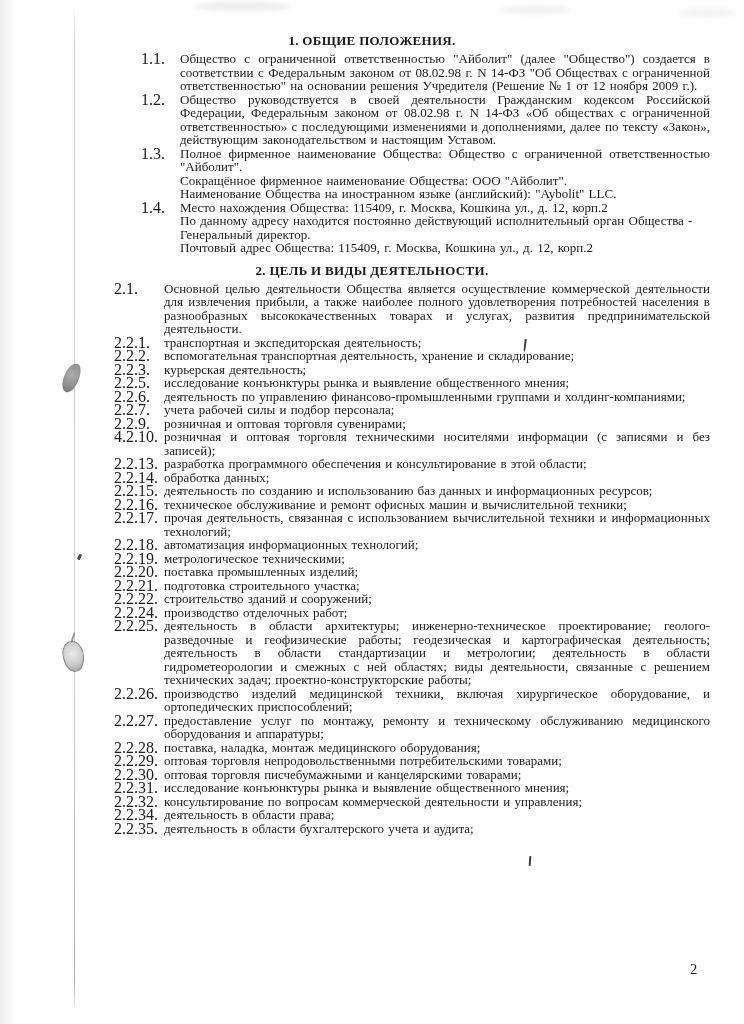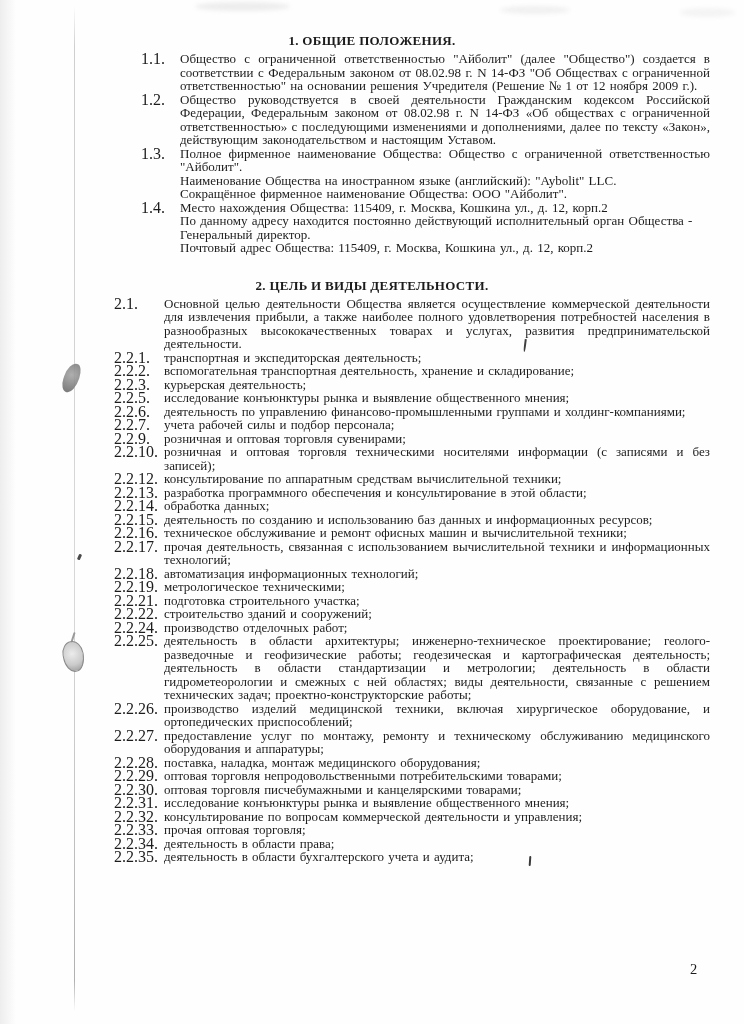--- a/index.html
+++ b/index.html
@@ -56,21 +56,21 @@
   .smudge.s1 { left:195px; top:2px;  width:95px; height:9px; }
   .smudge.s2 { left:500px; top:6px;  width:70px; height:8px; opacity:.8; }
   .smudge.s3 { left:680px; top:8px;  width:55px; height:9px; opacity:.6; }
 
   
   #doc-body { position:absolute; top:33px; left:0; width:744px; z-index:3; }
   .sec-heading {
     font-weight:bold; font-size:13px; line-height:15px; letter-spacing:.3px;
     text-align:center; margin:0 34px 4px 34px;
   }
-  .sec-heading.not-first { margin-top:23px; }
+  .sec-heading.not-first { margin-top:8px; }
   .item { display:flex; margin-right:34px; }
   .item.s0 { margin-left:141px; }
   .item.s0 .num { flex:0 0 39px; }
   .item.s1 { margin-left:114px; }
   .item.s1 .num { flex:0 0 50px; }
   .num { font-size:16px; line-height:13.5px; }
   .itembody { flex:1; min-width:0; }
   .par {
     margin:0; font-size:13px; line-height:13.5px;
     text-align:justify; word-spacing:1px;
@@ -110,22 +110,22 @@
       <div class="item s0">
         <span class="num">1.2.</span>
         <div class="itembody">
           <p class="par">Общество руководствуется в своей деятельности Гражданским кодексом Российской Федерации, Федеральным законом от 08.02.98 г. N 14-ФЗ «Об обществах с ограниченной ответственностью» с последующими изменениями и дополнениями, далее по тексту «Закон», действующим законодательством и настоящим Уставом.</p>
         </div>
       </div>
       <div class="item s0">
         <span class="num">1.3.</span>
         <div class="itembody">
           <p class="par">Полное фирменное наименование Общества: Общество с ограниченной ответственностью "Айболит".</p>
+          <p class="par">Сокращённое фирменное наименование Общества: ООО "Айболит".</p>
           <p class="par">Наименование Общества на иностранном языке (английский): "Aybolit" LLC.</p>
-          <p class="par">Сокращённое фирменное наименование Общества: ООО "Айболит".</p>
         </div>
       </div>
       <div class="item s0 align-left">
         <span class="num">1.4.</span>
         <div class="itembody">
           <p class="par">Место нахождения Общества: 115409, г. Москва, Кошкина ул., д. 12, корп.2</p>
           <p class="par">По данному адресу находится постоянно действующий исполнительный орган Общества - Генеральный директор.</p>
           <p class="par">Почтовый адрес Общества: 115409, г. Москва, Кошкина ул., д. 12, корп.2</p>
         </div>
       </div>
@@ -172,32 +172,26 @@
           <p class="par">учета рабочей силы и подбор персонала;</p>
         </div>
       </div>
       <div class="item s1">
         <span class="num">2.2.9.</span>
         <div class="itembody">
           <p class="par">розничная и оптовая торговля сувенирами;</p>
         </div>
       </div>
       <div class="item s1">
-        <span class="num">2.2.10.</span>
+        <span class="num">4.2.10.</span>
         <div class="itembody">
           <p class="par">розничная и оптовая торговля техническими носителями информации (с записями и без записей);</p>
         </div>
       </div>
       <div class="item s1">
-        <span class="num">2.2.12.</span>
-        <div class="itembody">
-          <p class="par">консультирование по аппаратным средствам вычислительной техники;</p>
-        </div>
-      </div>
-      <div class="item s1">
         <span class="num">2.2.13.</span>
         <div class="itembody">
           <p class="par">разработка программного обеспечения и консультирование в этой области;</p>
         </div>
       </div>
       <div class="item s1">
         <span class="num">2.2.14.</span>
         <div class="itembody">
           <p class="par">обработка данных;</p>
         </div>
@@ -226,20 +220,26 @@
           <p class="par">автоматизация информационных технологий;</p>
         </div>
       </div>
       <div class="item s1">
         <span class="num">2.2.19.</span>
         <div class="itembody">
           <p class="par">метрологическое техническими;</p>
         </div>
       </div>
       <div class="item s1">
+        <span class="num">2.2.20.</span>
+        <div class="itembody">
+          <p class="par">поставка промышленных изделий;</p>
+        </div>
+      </div>
+      <div class="item s1">
         <span class="num">2.2.21.</span>
         <div class="itembody">
           <p class="par">подготовка строительного участка;</p>
         </div>
       </div>
       <div class="item s1">
         <span class="num">2.2.22.</span>
         <div class="itembody">
           <p class="par">строительство зданий и сооружений;</p>
         </div>
@@ -289,26 +289,20 @@
       <div class="item s1">
         <span class="num">2.2.31.</span>
         <div class="itembody">
           <p class="par">исследование конъюнктуры рынка и выявление общественного мнения;</p>
         </div>
       </div>
       <div class="item s1">
         <span class="num">2.2.32.</span>
         <div class="itembody">
           <p class="par">консультирование по вопросам коммерческой деятельности и управления;</p>
-        </div>
-      </div>
-      <div class="item s1">
-        <span class="num">2.2.33.</span>
-        <div class="itembody">
-          <p class="par">прочая оптовая торговля;</p>
         </div>
       </div>
       <div class="item s1">
         <span class="num">2.2.34.</span>
         <div class="itembody">
           <p class="par">деятельность в области права;</p>
         </div>
       </div>
       <div class="item s1">
         <span class="num">2.2.35.</span>

